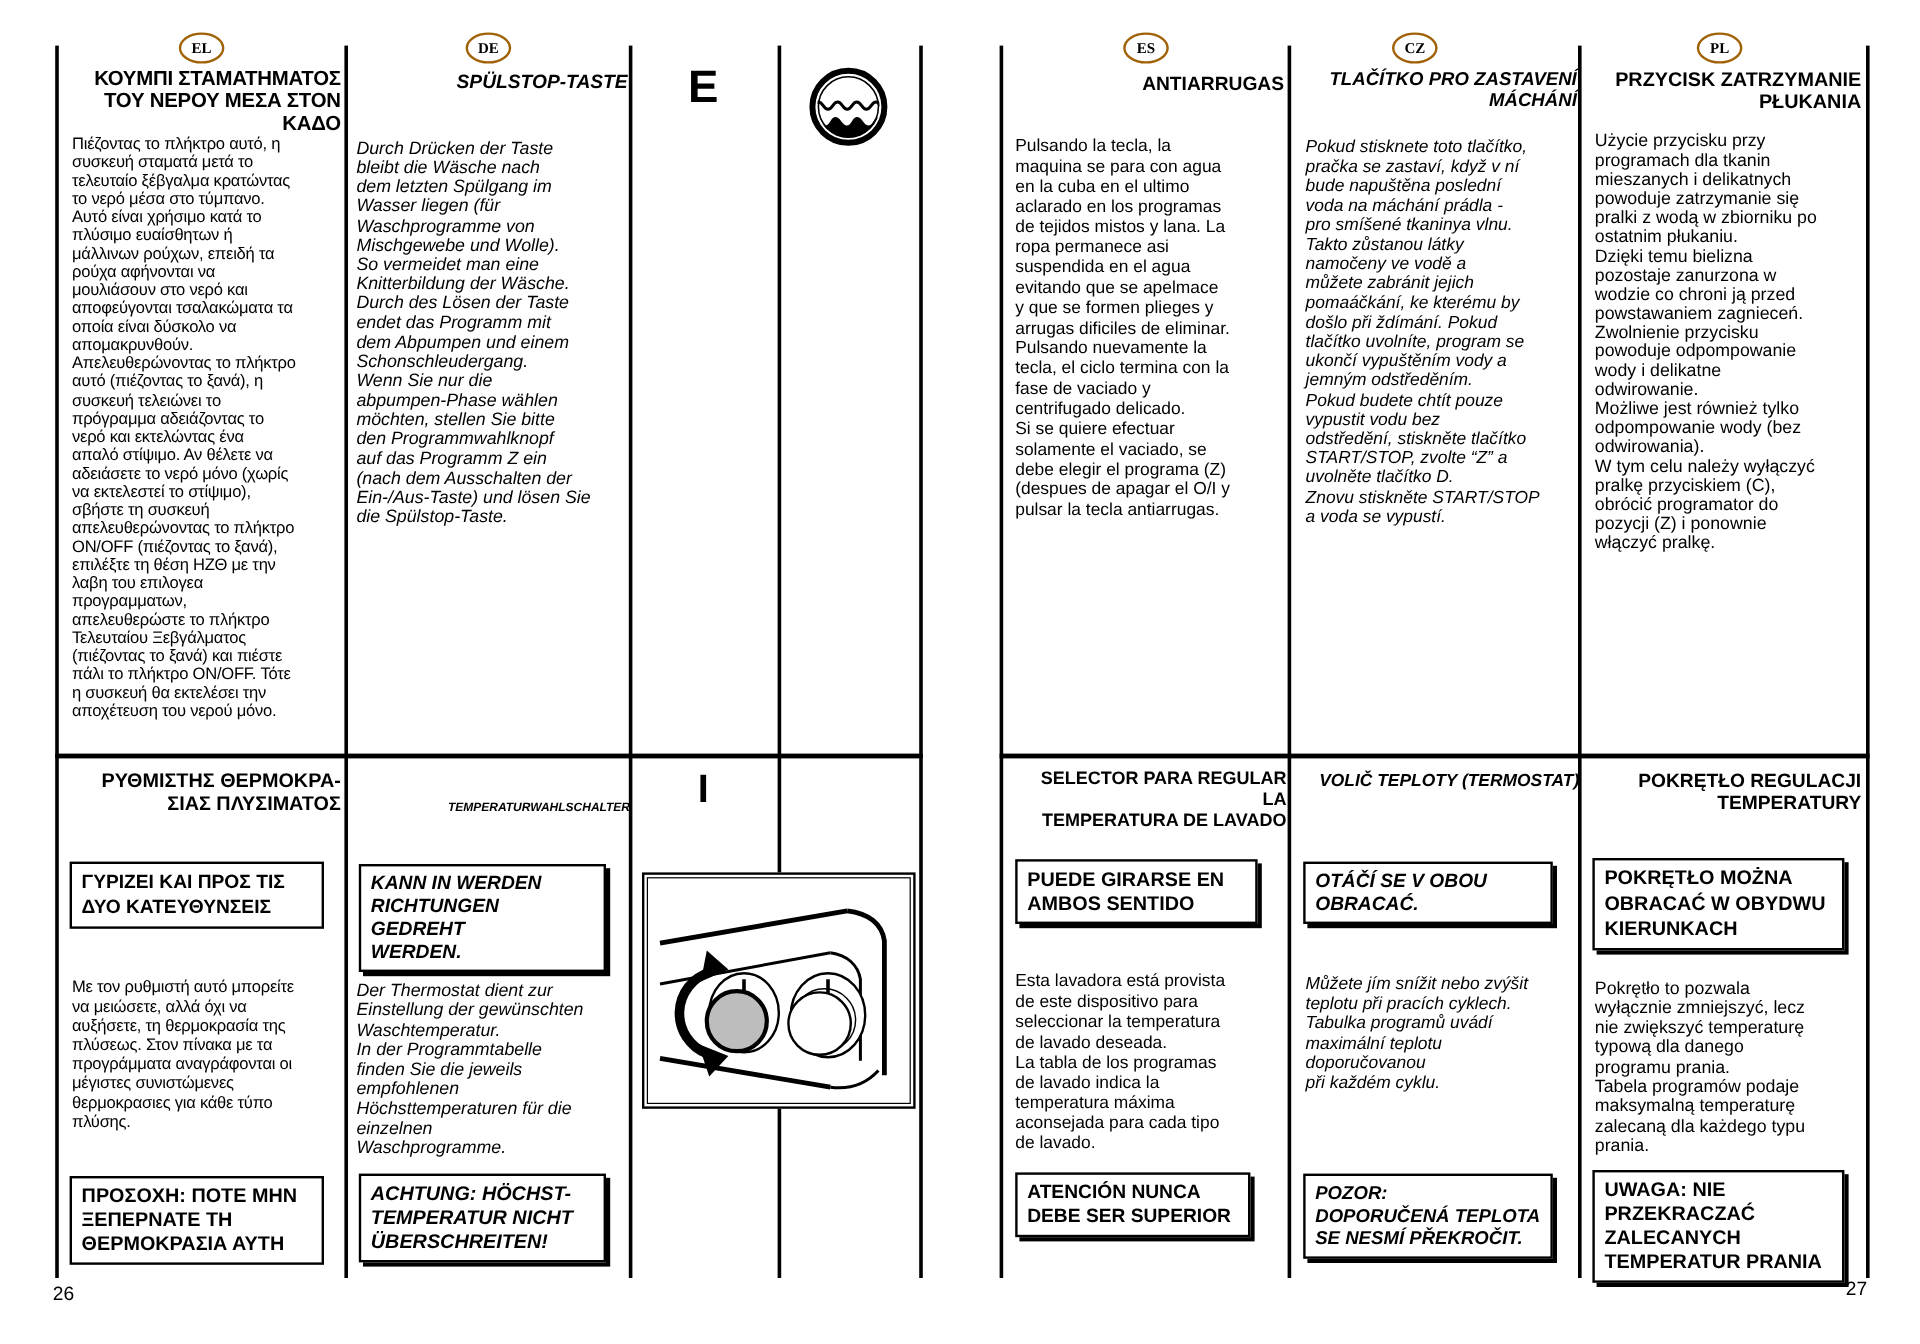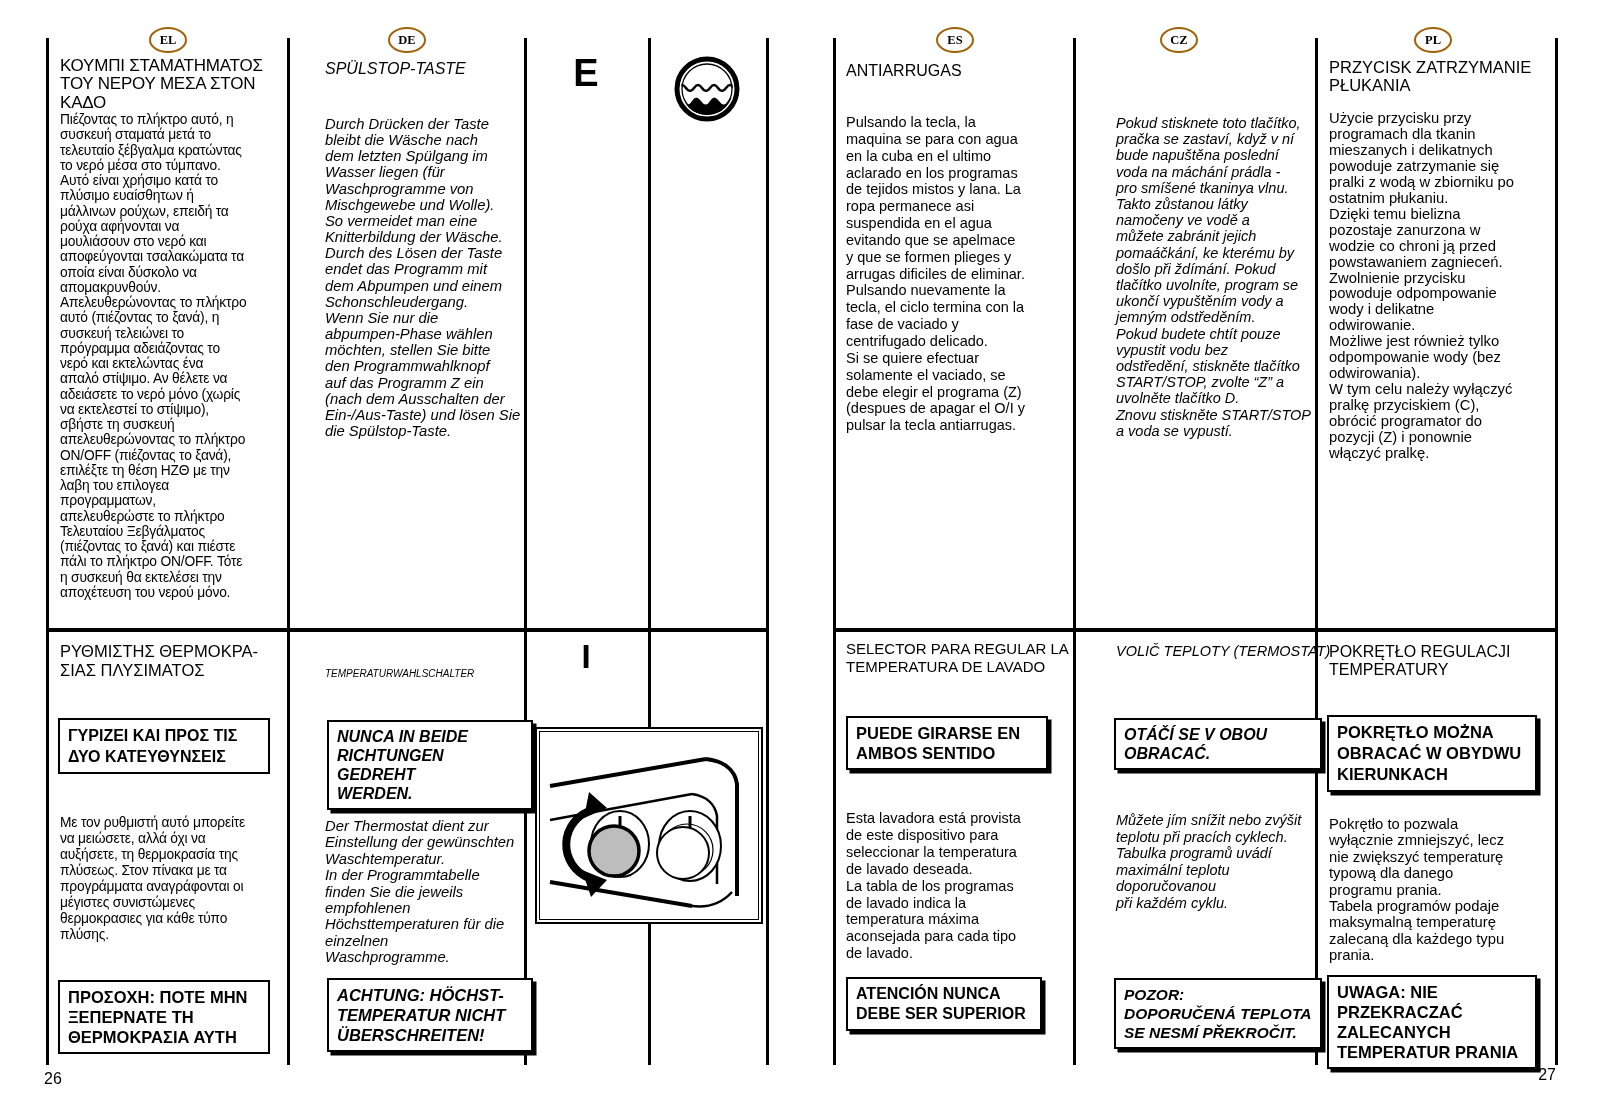--- a/index.html
+++ b/index.html
@@ -8,22 +8,22 @@
     font-family:"Liberation Sans", sans-serif; color:#000; overflow:hidden;
   }
   .vline { position:absolute; top:38px; height:1027px; width:3px; background:#000; z-index:1; }
   .hline { position:absolute; top:628px; height:4px; background:#000; z-index:1; }
   .badge {
     position:absolute; top:27px; width:34px; height:22px; border:2px solid #a16207;
     border-radius:50%; display:flex; align-items:center; justify-content:center;
     font-family:"Liberation Serif", serif; font-weight:700; font-size:12.5px; z-index:2;
   }
   .txt { position:absolute; white-space:pre-line; z-index:2; }
-  .bold { font-weight:400; }
-  .it { font-style:italic;margin-left:28px; }
+  .bold { font-weight:700;text-align:right; }
+  .it { font-style:italic; }
   .note {
     position:absolute; box-sizing:border-box; border:2.5px solid #000; background:#fff;
     font-weight:700; white-space:pre-line; padding:5px 8px; z-index:2;
   }
   .shadow { box-shadow:3.5px 3.5px 0 #000; }
   .mid-letter { position:absolute; font-weight:700; text-align:center; z-index:2; }
   .pagenum { position:absolute; font-size:16px; z-index:2; }
   .diagram-outer {
     position:absolute; left:535px; top:727px; width:228px; height:197px;
     box-sizing:border-box; border:2.5px solid #000; background:#fff; z-index:3;
@@ -122,21 +122,21 @@
 Schonschleudergang.
 Wenn Sie nur die
 abpumpen-Phase wählen
 möchten, stellen Sie bitte
 den Programmwahlknopf
 auf das Programm Z ein
 (nach dem Ausschalten der
 Ein-/Aus-Taste) und lösen Sie
 die Spülstop-Taste.</div>
   <div class="txt bold it" style="left:297px; top:668px; width:228px; font-size:10px">TEMPERATURWAHLSCHALTER</div>
-  <div class="note shadow it" style="left:299px; top:720px; width:206px; font-size:16px; line-height:19px">NUNCA IN BEIDE
+  <div class="note shadow it" style="left:299px; top:720px; width:206px; font-size:16px; line-height:19px">KANN IN WERDEN
 RICHTUNGEN GEDREHT
 WERDEN.</div>
   <div class="txt it" style="left:297px; top:818px; width:228px; font-size:14.8px; line-height:16.4px">Der Thermostat dient zur
 Einstellung der gewünschten
 Waschtemperatur.
 In der Programmtabelle
 finden Sie die jeweils
 empfohlenen
 Höchsttemperaturen für die
 einzelnen
@@ -216,20 +216,22 @@
 seleccionar la temperatura
 de lavado deseada.
 La tabla de los programas
 de lavado indica la
 temperatura máxima
 aconsejada para cada tipo
 de lavado.</div>
   <div class="note shadow" style="left:846px; top:977px; width:196px; font-size:16px; line-height:20px">ATENCIÓN NUNCA
 DEBE SER SUPERIOR</div>
 
+  <div class="txt bold it" style="left:1088px; top:58px; width:226px; font-size:15.5px; line-height:17px">TLAČÍTKO PRO ZASTAVENÍ
+MÁCHÁNÍ</div>
   <div class="txt it" style="left:1088px; top:115px; width:228px; font-size:14.5px; line-height:16.2px">Pokud stisknete toto tlačítko,
 pračka se zastaví, když v ní
 bude napuštěna poslední
 voda na máchání prádla -
 pro smíšené tkaninya vlnu.
 Takto zůstanou látky
 namočeny ve vodě a
 můžete zabránit jejich
 pomaáčkání, ke kterému by
 došlo při ždímání. Pokud

